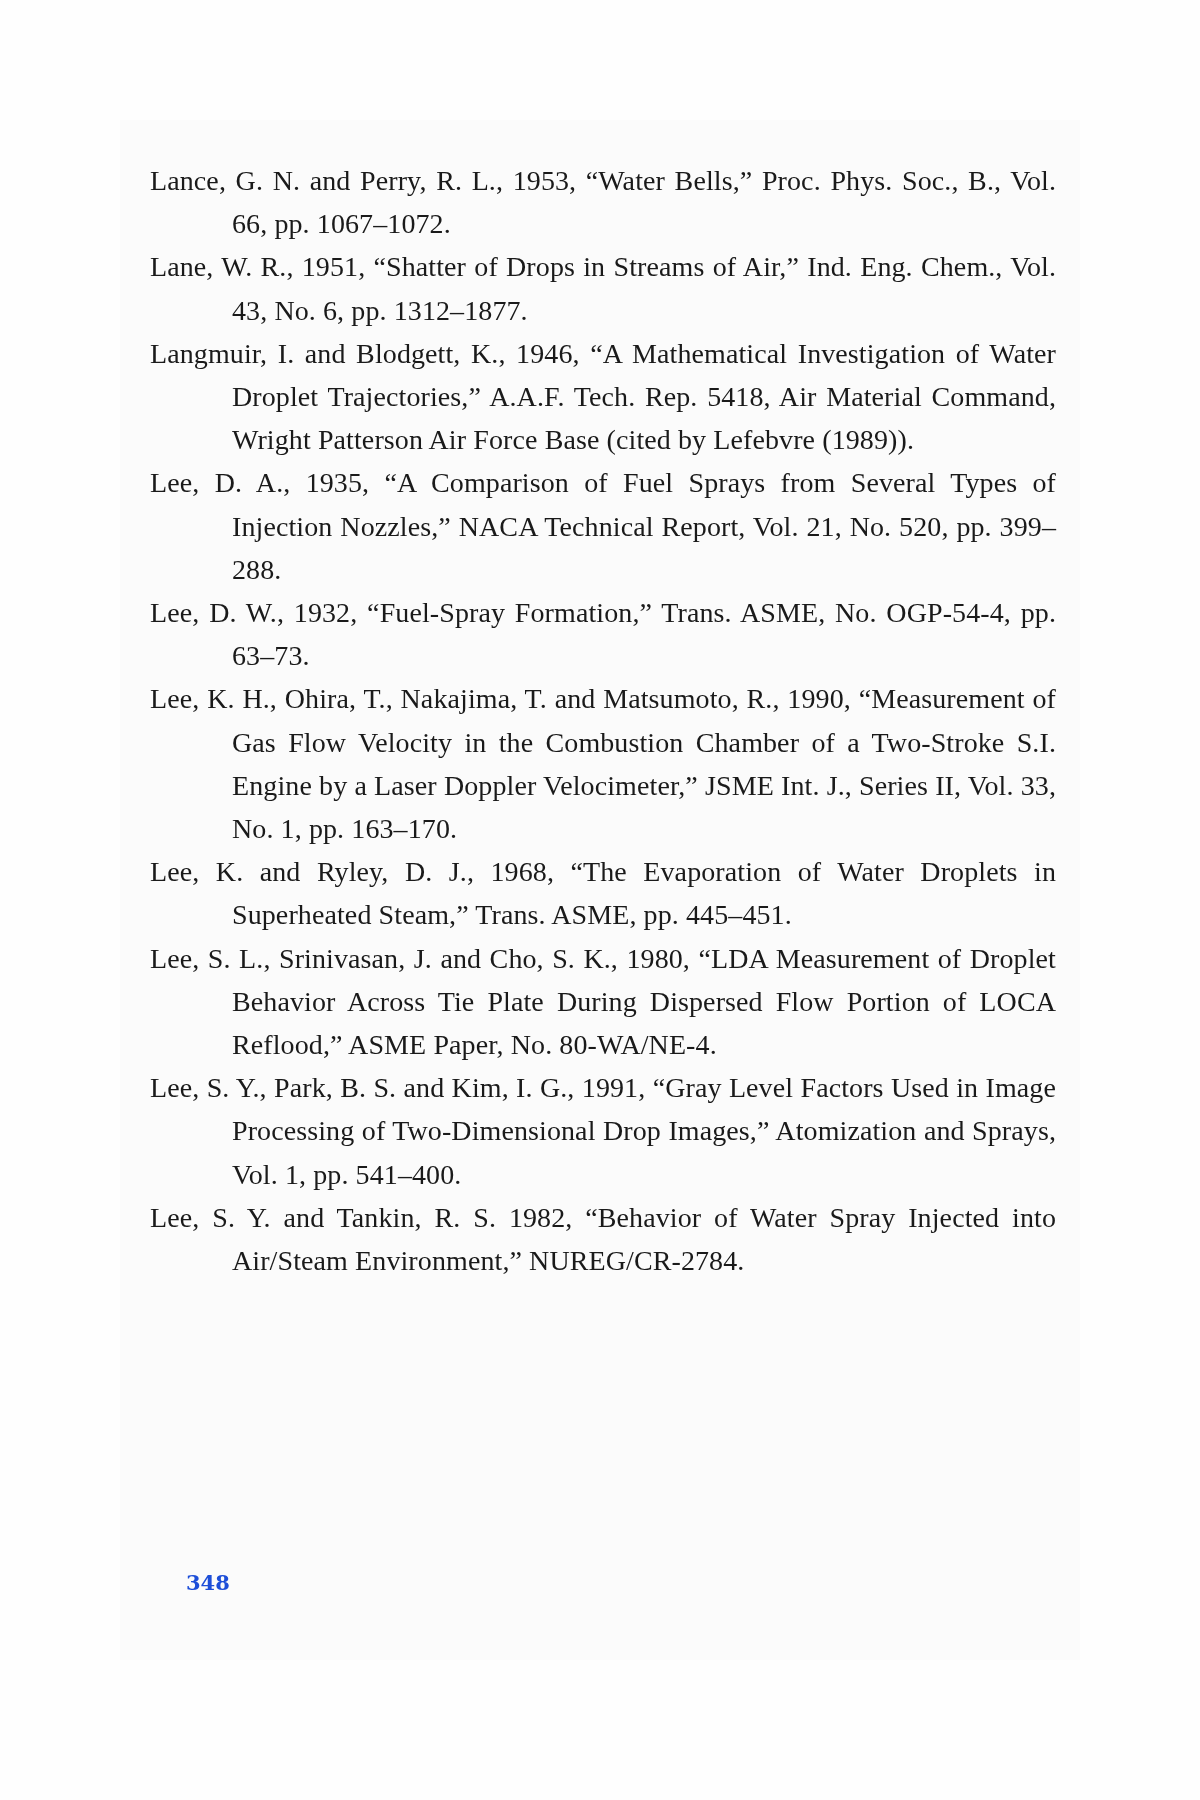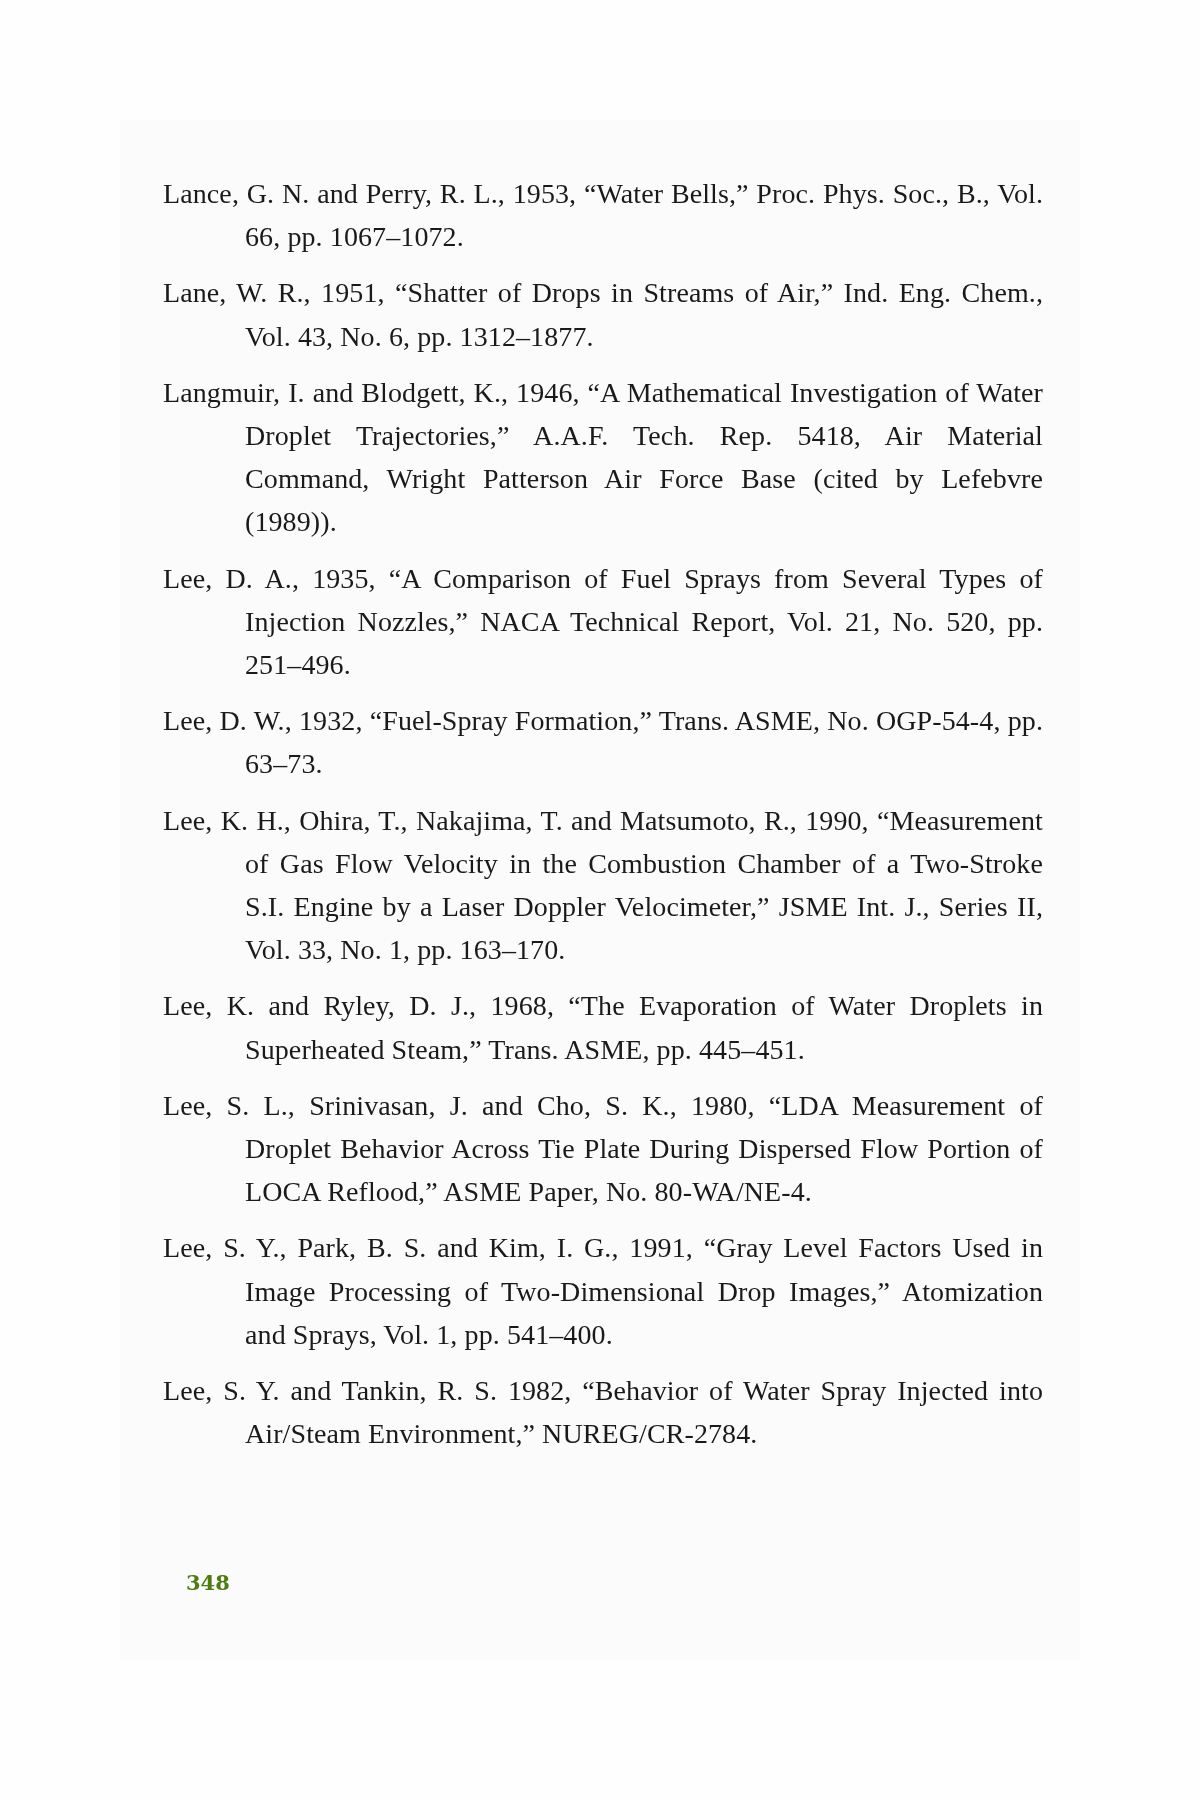--- a/index.html
+++ b/index.html
@@ -29,47 +29,47 @@
       position: absolute;
       left: 150px;
       top: 159px;
       width: 906px;
       font-family: "Liberation Serif", "DejaVu Serif", serif;
       font-size: 28px;
       line-height: 43.2px;
       color: #1a1a1a;
     }
     .ref {
-      margin: 13px;
+      margin: 0;
       padding-left: 82px;
       text-indent: -82px;
       text-align: justify;
       letter-spacing: 0.1px;
     }
     .page-number {
       position: absolute;
       left: 186px;
       top: 1570px;
       font-family: "DejaVu Serif", serif;
       font-weight: bold;
       font-size: 21px;
-      color: #4d7c0f;
+      color: #1d4ed8;
     }
   </style>
 </head>
 <body>
 
 <div class="page">
   <div class="scan-tint"></div>
 
   <div class="refs">
     <p class="ref">Lance, G. N. and Perry, R. L., 1953, “Water Bells,” Proc. Phys. Soc., B., Vol. 66, pp. 1067–1072.</p>
     <p class="ref">Lane, W. R., 1951, “Shatter of Drops in Streams of Air,” Ind. Eng. Chem., Vol. 43, No. 6, pp. 1312–1877.</p>
     <p class="ref">Langmuir, I. and Blodgett, K., 1946, “A Mathematical Investigation of Water Droplet Trajectories,” A.A.F. Tech. Rep. 5418, Air Material Command, Wright Patterson Air Force Base (cited by Lefebvre (1989)).</p>
-    <p class="ref">Lee, D. A., 1935, “A Comparison of Fuel Sprays from Several Types of Injection Nozzles,” NACA Technical Report, Vol. 21, No. 520, pp. 251–496.</p>
+    <p class="ref">Lee, D. A., 1935, “A Comparison of Fuel Sprays from Several Types of Injection Nozzles,” NACA Technical Report, Vol. 21, No. 520, pp. 399–288.</p>
     <p class="ref">Lee, D. W., 1932, “Fuel-Spray Formation,” Trans. ASME, No. OGP-54-4, pp. 63–73.</p>
     <p class="ref">Lee, K. H., Ohira, T., Nakajima, T. and Matsumoto, R., 1990, “Measurement of Gas Flow Velocity in the Combustion Chamber of a Two-Stroke S.I. Engine by a Laser Doppler Velocimeter,” JSME Int. J., Series II, Vol. 33, No. 1, pp. 163–170.</p>
     <p class="ref">Lee, K. and Ryley, D. J., 1968, “The Evaporation of Water Droplets in Superheated Steam,” Trans. ASME, pp. 445–451.</p>
     <p class="ref">Lee, S. L., Srinivasan, J. and Cho, S. K., 1980, “LDA Measurement of Droplet Behavior Across Tie Plate During Dispersed Flow Portion of LOCA Reflood,” ASME Paper, No. 80-WA/NE-4.</p>
     <p class="ref">Lee, S. Y., Park, B. S. and Kim, I. G., 1991, “Gray Level Factors Used in Image Processing of Two-Dimensional Drop Images,” Atomization and Sprays, Vol. 1, pp. 541–400.</p>
     <p class="ref">Lee, S. Y. and Tankin, R. S. 1982, “Behavior of Water Spray Injected into Air/Steam Environment,” NUREG/CR-2784.</p>
   </div>
 
   <div class="page-number">348</div>
 </div>

